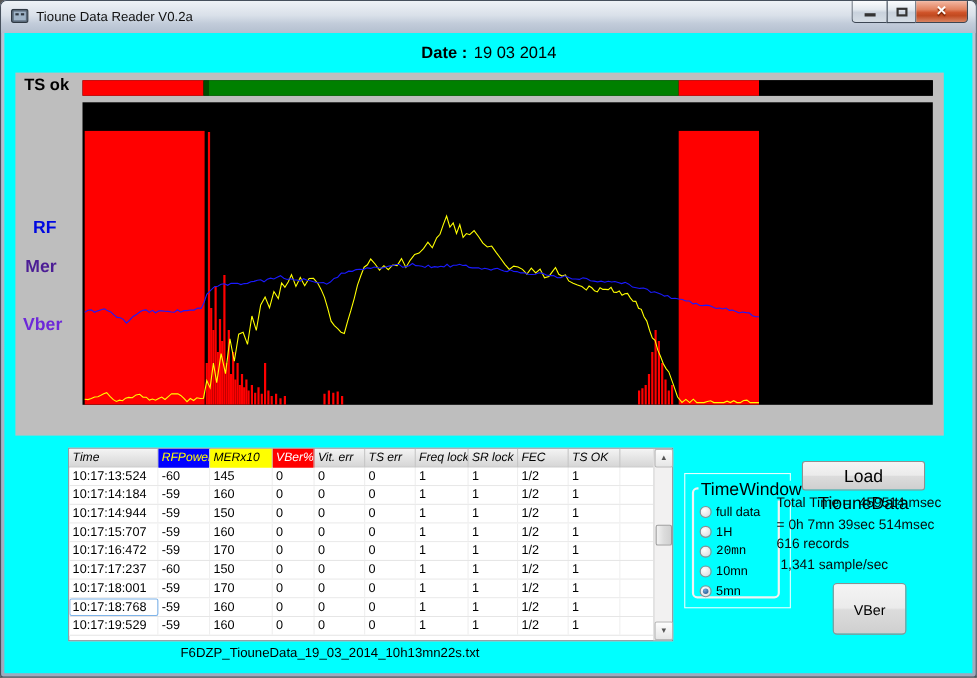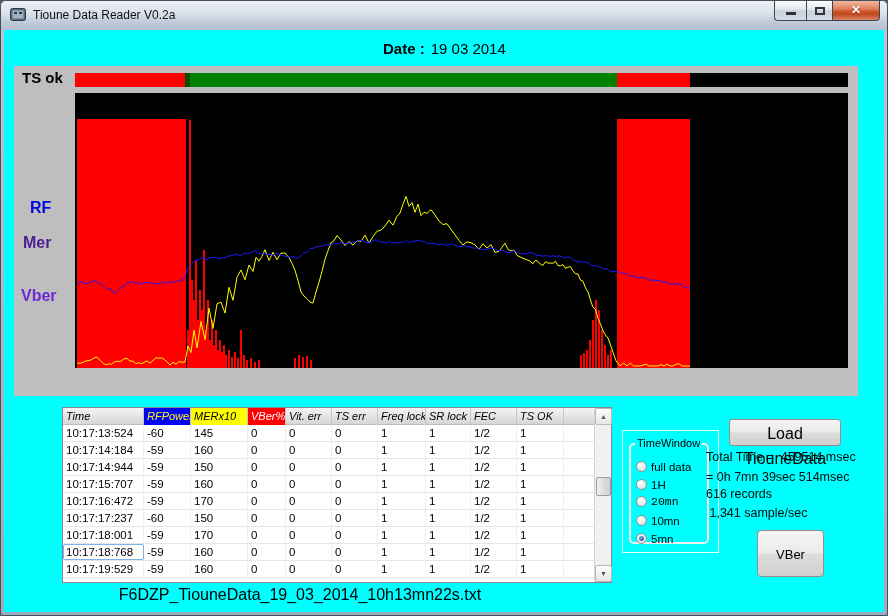--- a/index.html
+++ b/index.html
@@ -64,36 +64,36 @@
   .sbtn.up{top:0;}
   .sbtn.down{bottom:0;}
   .sthumb{position:absolute;left:1px;top:69px;width:15px;height:19px;border:1px solid #9d9d9d;
     border-radius:2px;background:linear-gradient(90deg,#f2f2f2,#dcdcdc 50%,#d0d0d0);}
   
   .outerbox{position:absolute;left:622px;top:430px;width:97px;height:123px;
     border:1px solid rgba(255,255,255,.9);}
   .groupbox{position:absolute;left:6px;top:12px;width:80px;height:101px;
     border:2px solid #f2f2f2;border-radius:5px;}
   .groupbox .gb-label{position:absolute;top:-8px;left:4px;background:#00ffff;
-    padding:0 2px;font-size:11px;color:#000;white-space:nowrap;}
+    padding:0 2px;font-size:16px;color:#000;white-space:nowrap;}
   .radio-row{position:absolute;left:5px;height:14px;white-space:nowrap;}
   .radio-dot{display:inline-block;width:11px;height:11px;border-radius:50%;
     border:1px solid #8a9094;background:radial-gradient(circle at 35% 30%,#ffffff,#d4d8db);
     vertical-align:middle;position:relative;}
   .radio-dot.on::after{content:"";position:absolute;left:2px;top:2px;width:5px;height:5px;
     border-radius:50%;background:radial-gradient(circle at 35% 30%,#6fa8dc,#1d4f86);}
   .radio-lbl{font-size:11.5px;color:#000;margin-left:4px;vertical-align:middle;}
   .btn{position:absolute;border:1px solid #8e8f8f;border-radius:3px;color:#000;
     background:linear-gradient(#f4f4f4,#ebebeb 48%,#dcdcdc 52%,#cfcfcf);
     font-family:"Liberation Sans",sans-serif;text-align:center;cursor:default;}
   .btn-load{left:729px;top:419px;width:112px;height:27px;font-size:16px;line-height:25px;}
   .btn-quit{left:757px;top:530px;width:67px;height:47px;font-size:13px;line-height:45px;border-radius:4px;}
   .infoline{position:absolute;left:706px;font-size:12.5px;color:#0a0a0a;white-space:pre;text-align:center;}
   .filename{position:absolute;left:50px;top:586px;width:500px;text-align:center;
-    font-size:16px;color:#000;}
+    font-size:12px;color:#000;}
 </style>
 </head>
 <body>
 
 <div class="window">
 
   <div class="titlebar">
     <span class="app-icon">
       <svg width="16" height="14" viewBox="0 0 16 14">
         <rect x="0.5" y="0.5" width="15" height="12" rx="2" fill="#5a6a7a" stroke="#2e3842"></rect>

